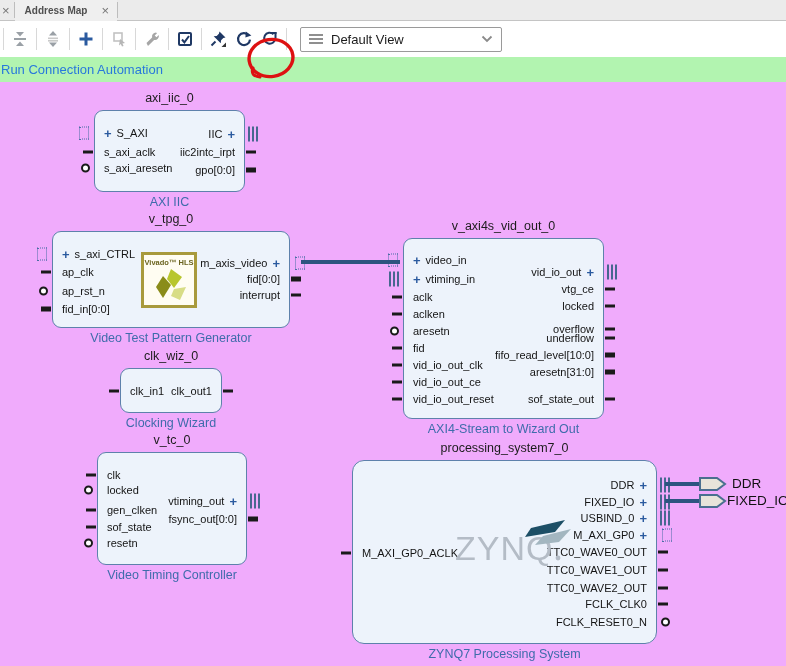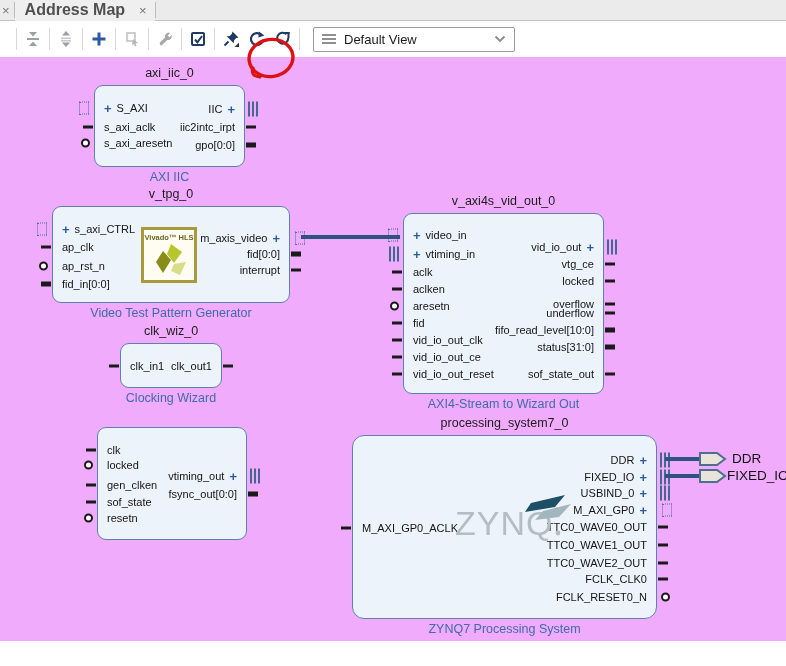--- a/index.html
+++ b/index.html
@@ -7,26 +7,26 @@
     font-family:"Liberation Sans", sans-serif; }
   .app { position:relative; width:786px; height:666px; }
 
   
   .tabbar { position:relative; height:21px; background:#ebebeb; border-bottom:1px solid #c4c4c4;
     display:flex; align-items:center; }
   .tab-close-partial { color:#777; font-size:13px; padding:0 4px 0 2px; }
   .vsep-tab { width:1px; height:16px; background:#bdbdbd; }
   .tab { display:flex; align-items:center; gap:14px; padding:0 8px 0 10px; height:21px;
     background:#efefef; }
-  .tab-label { font-size:16px; font-weight:bold; color:#4f4f4f; }
+  .tab-label { font-size:10px; font-weight:bold; color:#4f4f4f; }
   .tab-close { color:#777; font-size:13px; }
 
   
   .toolbar { position:relative; height:36px; background:#fff; display:flex; align-items:center;
-    padding-left:13px; }
+    padding-left:0; }
   .tbtn { width:26px; height:26px; display:flex; align-items:center; justify-content:center; }
   .vsep { width:1px; height:22px; background:#d8d8d8; margin:0 3px; }
   .view-select { margin-left:10px; width:202px; height:25px; border:1px solid #9a9a9a;
     border-radius:2px; background:#fff; display:flex; align-items:center; padding:0 8px; gap:8px; }
   .hamburger { width:14px; height:10px;
     background:repeating-linear-gradient(0deg,#8f8f8f 0 2px,transparent 2px 4px); }
   .view-label { font-size:13px; color:#1a1a1a; flex:1; }
   .red-annotation { position:absolute; left:244px; top:14px; width:54px; height:47px; z-index:5;
     pointer-events:none; }
 
@@ -160,20 +160,23 @@
       <svg width="12" height="8" viewBox="0 0 12 8">
           <path d="M1.5 1.5 L6 6 L10.5 1.5" fill="none" stroke="#8a8a8a" stroke-width="1.8"></path>
         </svg>
     </div>
     <svg class="red-annotation" viewBox="0 0 54 47">
       <ellipse cx="27" cy="23" rx="22" ry="18.5" fill="none" stroke="#dd1111" stroke-width="3.4" transform="rotate(-8 27 23)"></ellipse>
       <path d="M9 33 q-3 8 7 9" fill="none" stroke="#dd1111" stroke-width="3" stroke-linecap="round"></path>
     </svg>
   </div>
 
+  <div class="banner">
+    <a class="banner-link">Run Connection Automation</a>
+  </div>
 
   <div class="canvas">
 
     <div class="block-title" style="left:94px;top:9px;width:151px">axi_iic_0</div>
     <div class="block-body" style="left:94px;top:28px;width:151px;height:82px">
       <div class="port left" style="top:14px">
         <span class="stub stub-dotted"></span>
         <span class="plus">+</span>
         <span>S_AXI</span>
       </div>
@@ -302,21 +305,21 @@
       </div>
       <div class="port right" style="top:91px">
         <span>underflow</span>
         <span class="stub stub-dash"></span>
       </div>
       <div class="port right" style="top:108px">
         <span>fifo_read_level[10:0]</span>
         <span class="stub stub-thick"></span>
       </div>
       <div class="port right" style="top:125px">
-        <span>status[31:0]</span>
+        <span>aresetn[31:0]</span>
         <span class="stub stub-thick"></span>
       </div>
       <div class="port right" style="top:152px">
         <span>sof_state_out</span>
         <span class="stub stub-dash"></span>
       </div>
     </div>
     <div class="block-caption" style="left:403px;top:340px;width:201px">AXI4-Stream to Wizard Out</div>
 
     <div class="block-title" style="left:120px;top:267px;width:102px">clk_wiz_0</div>
@@ -325,20 +328,21 @@
         <span class="stub stub-dash"></span>
         <span>clk_in1</span>
       </div>
       <div class="port right" style="top:14px">
         <span>clk_out1</span>
         <span class="stub stub-dash"></span>
       </div>
     </div>
     <div class="block-caption" style="left:120px;top:334px;width:102px">Clocking Wizard</div>
 
+    <div class="block-title" style="left:97px;top:351px;width:150px">v_tc_0</div>
     <div class="block-body" style="left:97px;top:370px;width:150px;height:113px">
       <div class="port left" style="top:14px">
         <span class="stub stub-dash"></span>
         <span>clk</span>
       </div>
       <div class="port left" style="top:29px">
         <span class="stub stub-circle"></span>
         <span>locked</span>
       </div>
       <div class="port left" style="top:49px">
@@ -356,20 +360,21 @@
       <div class="port right" style="top:40px">
         <span>vtiming_out</span>
         <span class="plus">+</span>
         <span class="stub stub-bars"></span>
       </div>
       <div class="port right" style="top:58px">
         <span>fsync_out[0:0]</span>
         <span class="stub stub-thick"></span>
       </div>
     </div>
+    <div class="block-caption" style="left:97px;top:486px;width:150px">Video Timing Controller</div>
 
     <div class="block-title" style="left:352px;top:359px;width:305px">processing_system7_0</div>
     <div class="block-body" style="left:352px;top:378px;width:305px;height:184px;border-radius:12px">
       <div class="port left" style="top:84px">
         <span class="stub stub-dash"></span>
         <span>M_AXI_GP0_ACLK</span>
       </div>
       <div class="port right" style="top:16px">
         <span>DDR</span>
         <span class="plus">+</span>

